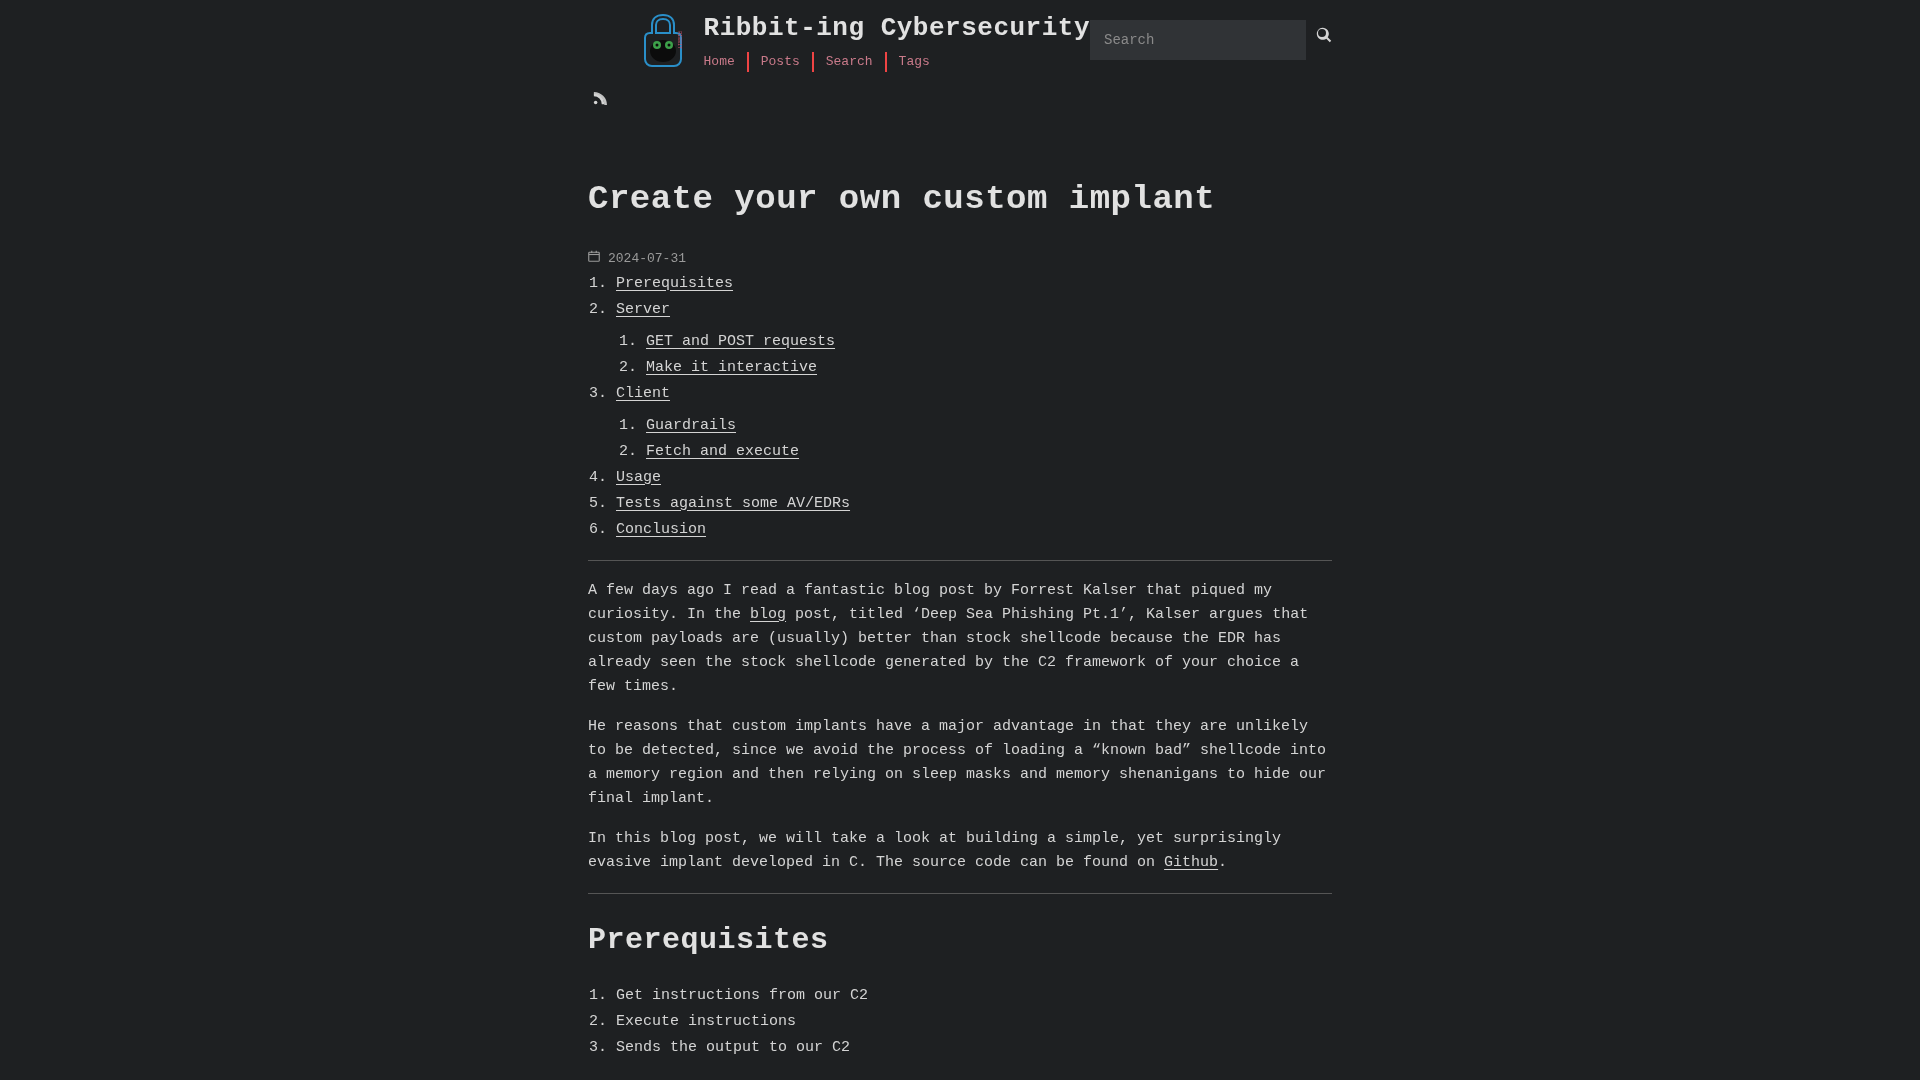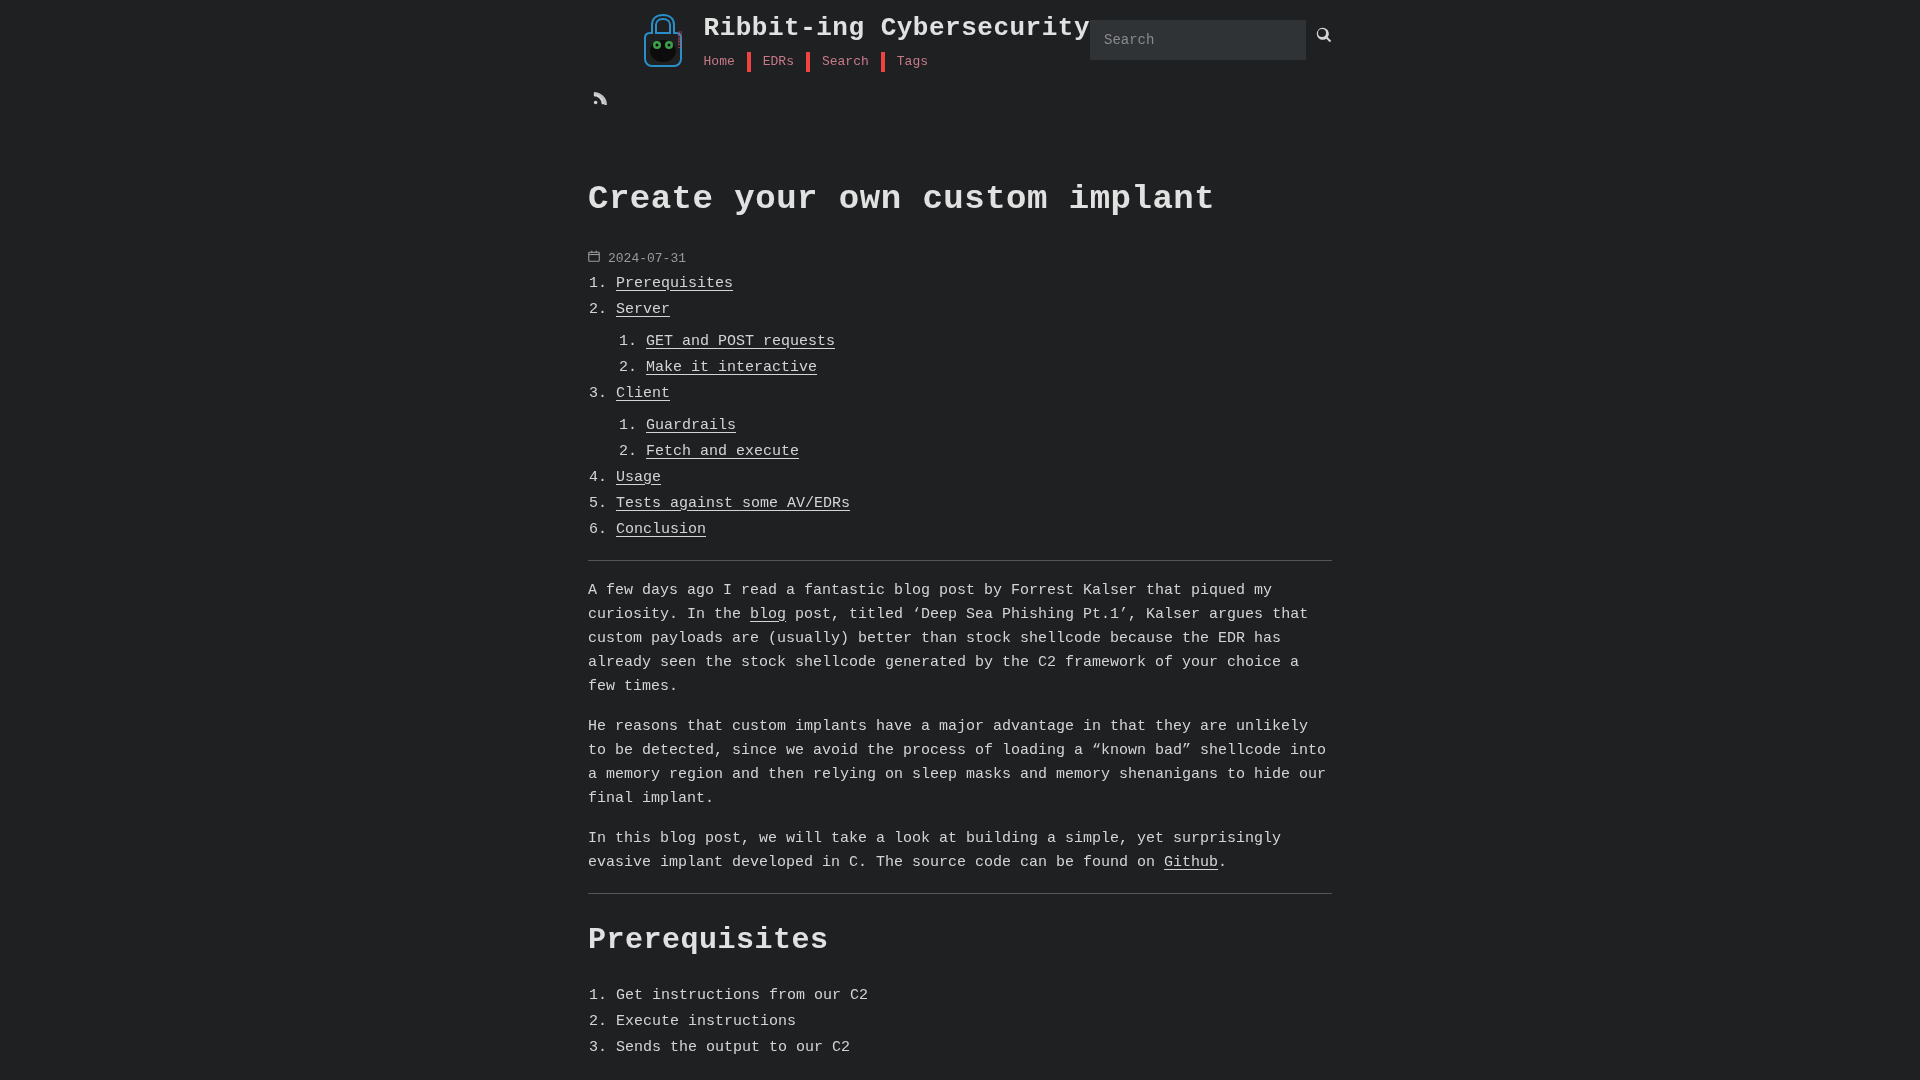--- a/index.html
+++ b/index.html
@@ -43,21 +43,21 @@
 }
 .nav {
   display: flex;
   gap: 0px;
   font-size: 13px;
 }
 .nav a {
   color: #c97a8a;
   text-decoration: none;
   padding: 0 12px;
-  border-right: 4px solid #ef4444;
+  border-right: 2px solid #ef4444;
 }
 .nav a:first-child { padding-left: 0; }
 .nav a:last-child { border-right: none; }
 .search-wrap {
   display: flex;
   align-items: center;
   gap: 10px;
 }
 .search-input {
   background: #303336;
@@ -154,21 +154,21 @@
         <circle cx="21" cy="36" r="4" fill="#3da04a"></circle>
         <circle cx="33" cy="36" r="4" fill="#3da04a"></circle>
         <circle cx="21" cy="36" r="1.5" fill="#0c0c0c"></circle>
         <circle cx="33" cy="36" r="1.5" fill="#0c0c0c"></circle>
         <text x="42" y="22" font-size="5" fill="#c9506a" transform="rotate(90 42 22)">RIBBIT</text>
       </svg>
       <div class="title-nav">
         <div class="site-title">Ribbit-ing Cybersecurity</div>
         <nav class="nav">
           <a href="#">Home</a>
-          <a href="#">EDRs</a>
+          <a href="#">Posts</a>
           <a href="#">Search</a>
           <a href="#">Tags</a>
         </nav>
       </div>
     </div>
     <div class="search-wrap">
       <input class="search-input" placeholder="Search" style="">
       <span class="search-icon">
         <svg width="16" height="16" viewBox="0 0 16 16" fill="currentColor">
             <path d="M11.7 10.3a6 6 0 1 0-1.4 1.4l3.5 3.5 1.4-1.4-3.5-3.5zM6 10a4 4 0 1 1 0-8 4 4 0 0 1 0 8z"></path>

